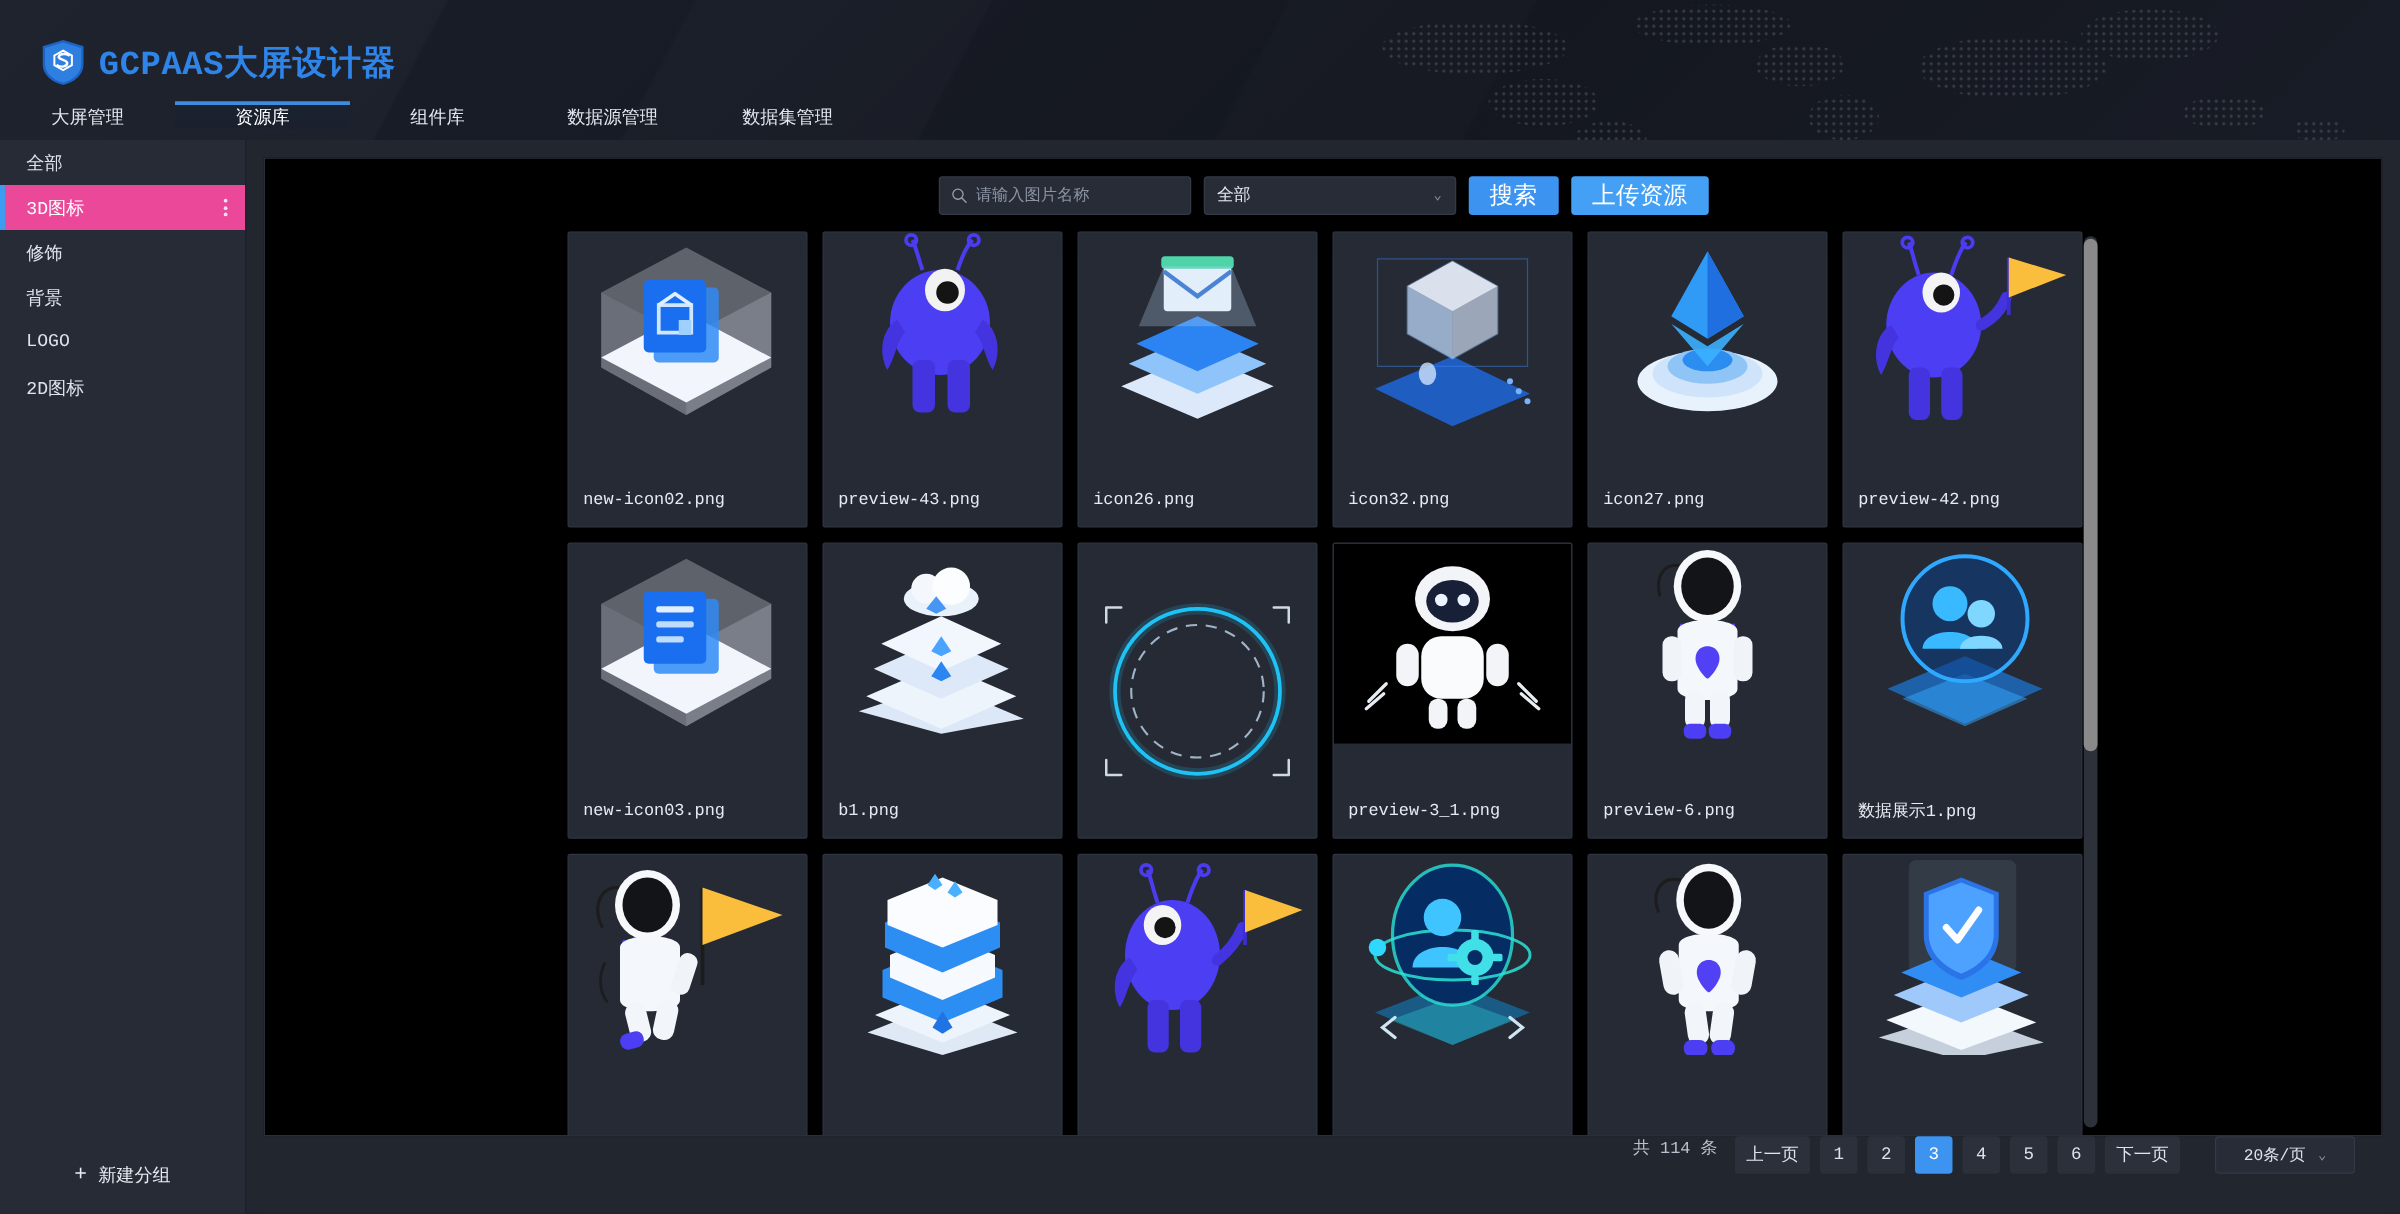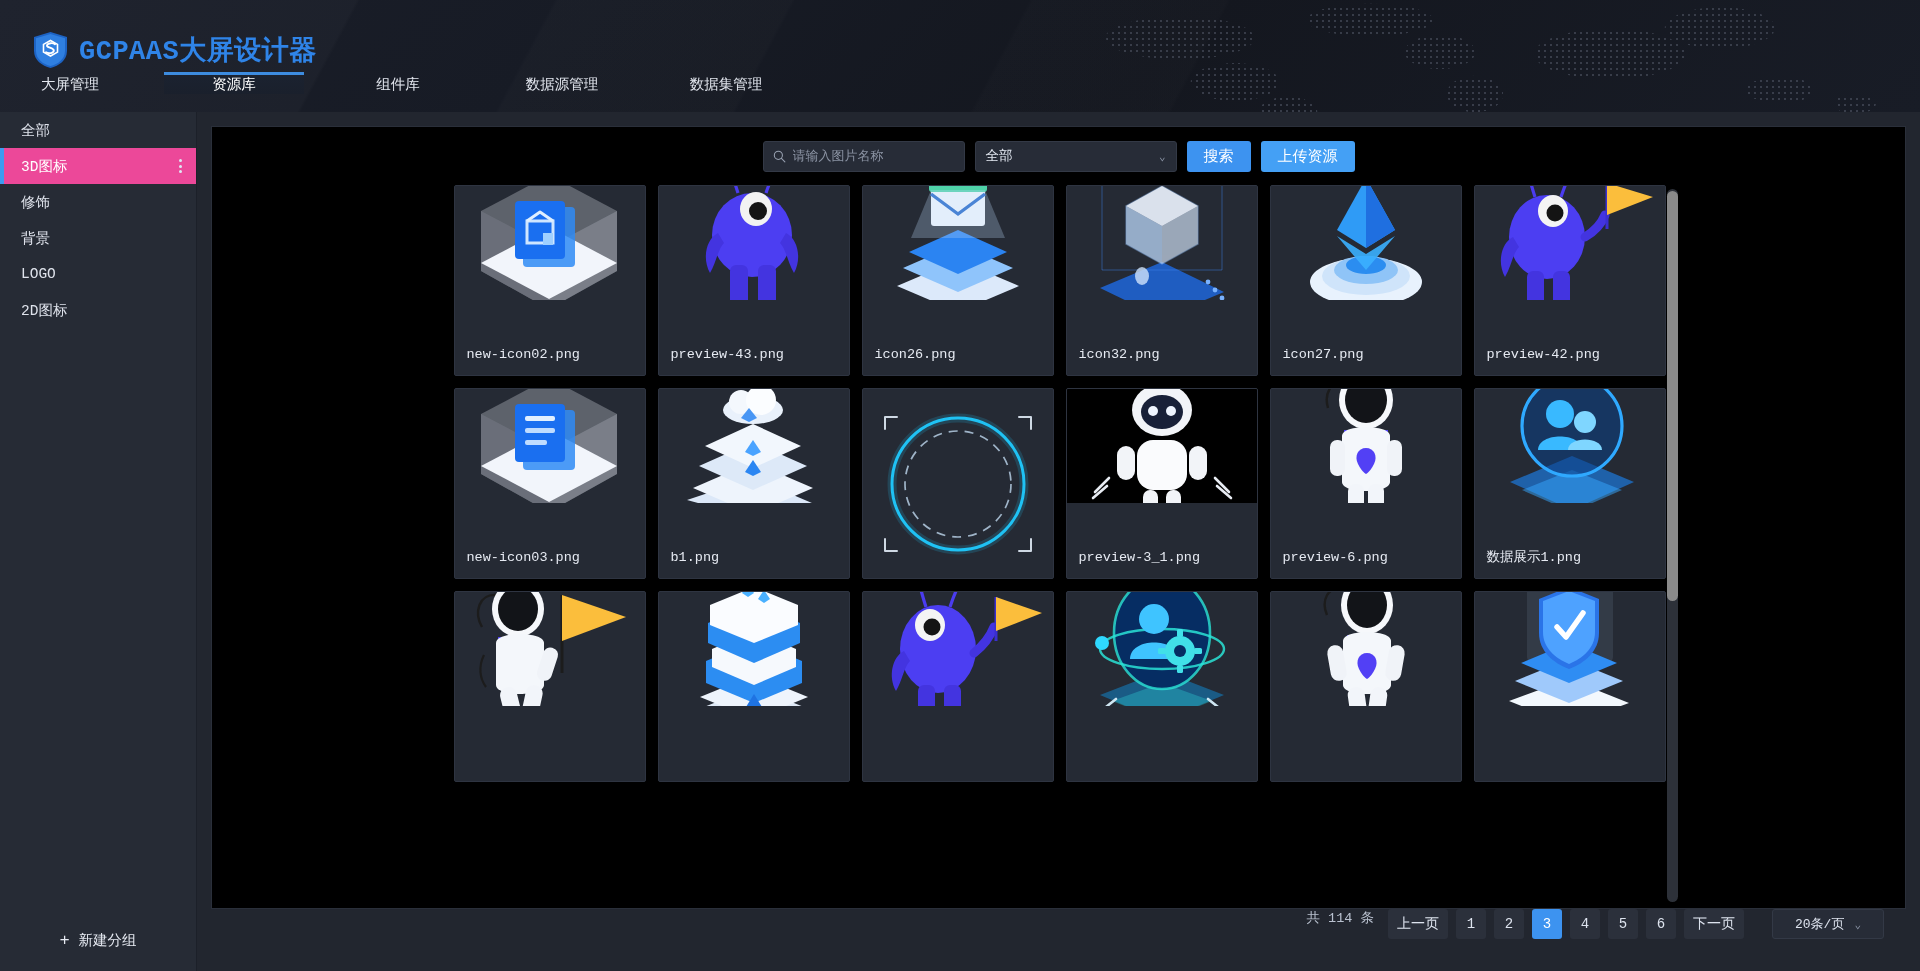--- a/index.html
+++ b/index.html
@@ -57,21 +57,21 @@
   .brand { position: absolute; left: 34px; top: 32px; display: flex; align-items: center; gap: 12px; }
   .brand-logo { width: 33px; height: 36px; display: block; }
   .brand-title {
     font-size: 27px; font-weight: bold; color: #2f84e8;
     letter-spacing: .5px; white-space: nowrap;
   }
 
   
   .navbar {
     position: absolute; left: 0; bottom: 0; height: 40px; width: 100%;
-    display: flex; align-items: flex-start; gap: 24px;
+    display: flex; align-items: center;
   }
   .nav-tab {
     width: 140px; display: flex; align-items: center; justify-content: center;
     font-size: 14.5px; color: #e3e7ef; position: relative; cursor: pointer;
     border-top: 3px solid transparent; background: transparent;
     white-space: nowrap;
   }
   .nav-tab.active {
     border-top-color: #3d8ce0;
     background: linear-gradient(180deg, #1b2230 0%, #1a202c 100%);
@@ -131,35 +131,35 @@
   }
   .search-input::placeholder { color: #8b93a3; }
   .select-box {
     width: 202px; height: 31px; background: #272c37; border: 1px solid #333946;
     border-radius: 3px; display: flex; align-items: center; justify-content: space-between;
     padding: 0 10px; font-size: 13.5px; color: #e2e7f0; cursor: pointer;
   }
   .caret { color: #8e97a8; font-size: 11px; }
   .btn {
     height: 31px; border-radius: 3px; border: none; cursor: pointer;
-    font-size: 15px; color: #fff; font-family: inherit;
+    font-size: 19px; color: #fff; font-family: inherit;
     display: flex; align-items: center; justify-content: center;
   }
   .btn-primary { background: #3d93f0; padding: 0 17px; }
   .btn-upload { background: #44a0f5; padding: 0 17px; }
 
   
   .grid-scroll { flex: 1; overflow: hidden; position: relative; padding: 0 16px 0 18px; min-height: 0; }
   .grid {
     display: grid; grid-template-columns: repeat(6, 1fr); gap: 12px;
     padding-bottom: 12px;
   }
   .card {
     background: #252a34; border: 1px solid #2e3441; border-radius: 2px;
-    height: 191px; display: flex; flex-direction: column; cursor: pointer;
+    height: 237px; display: flex; flex-direction: column; cursor: pointer;
     overflow: hidden;
     gap: 33px;
   }
   .card-thumb {
     flex: 1; display: flex; align-items: center; justify-content: center;
     min-height: 0; overflow: hidden;
   }
   .card-thumb svg { display: block; }
   .card-name {
     height: 42px; flex: 0 0 42px; display: flex; align-items: center;

